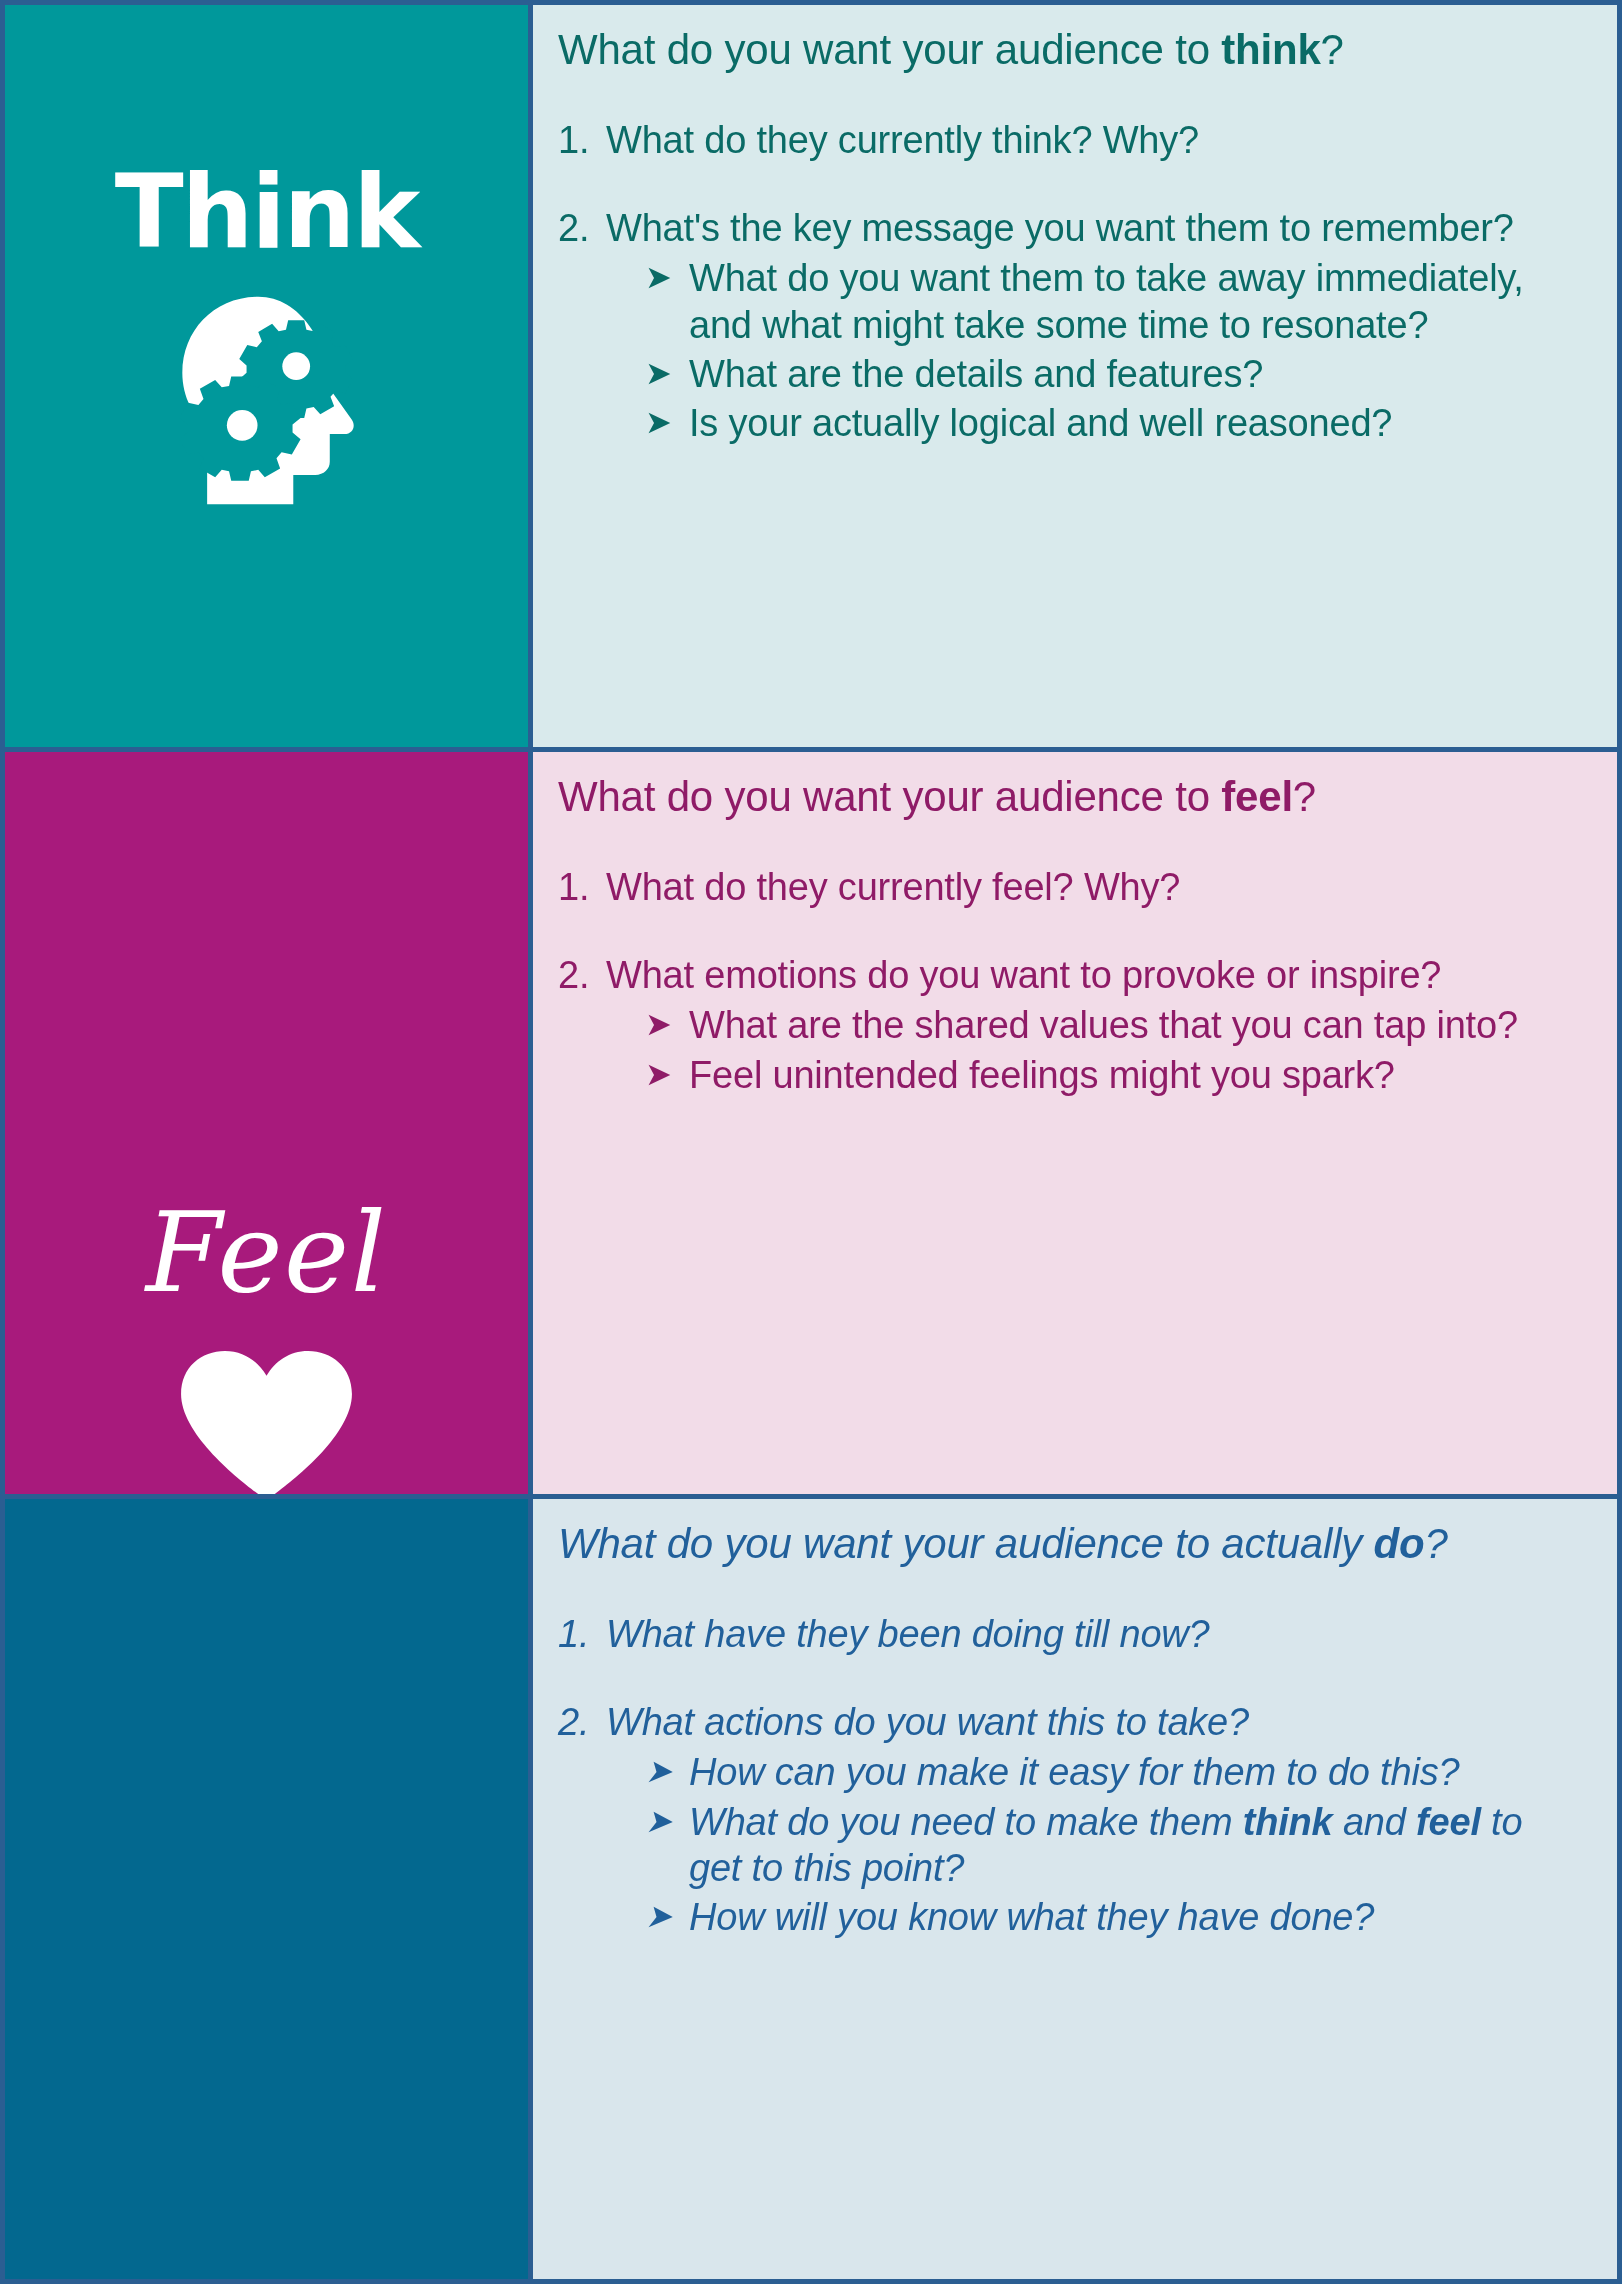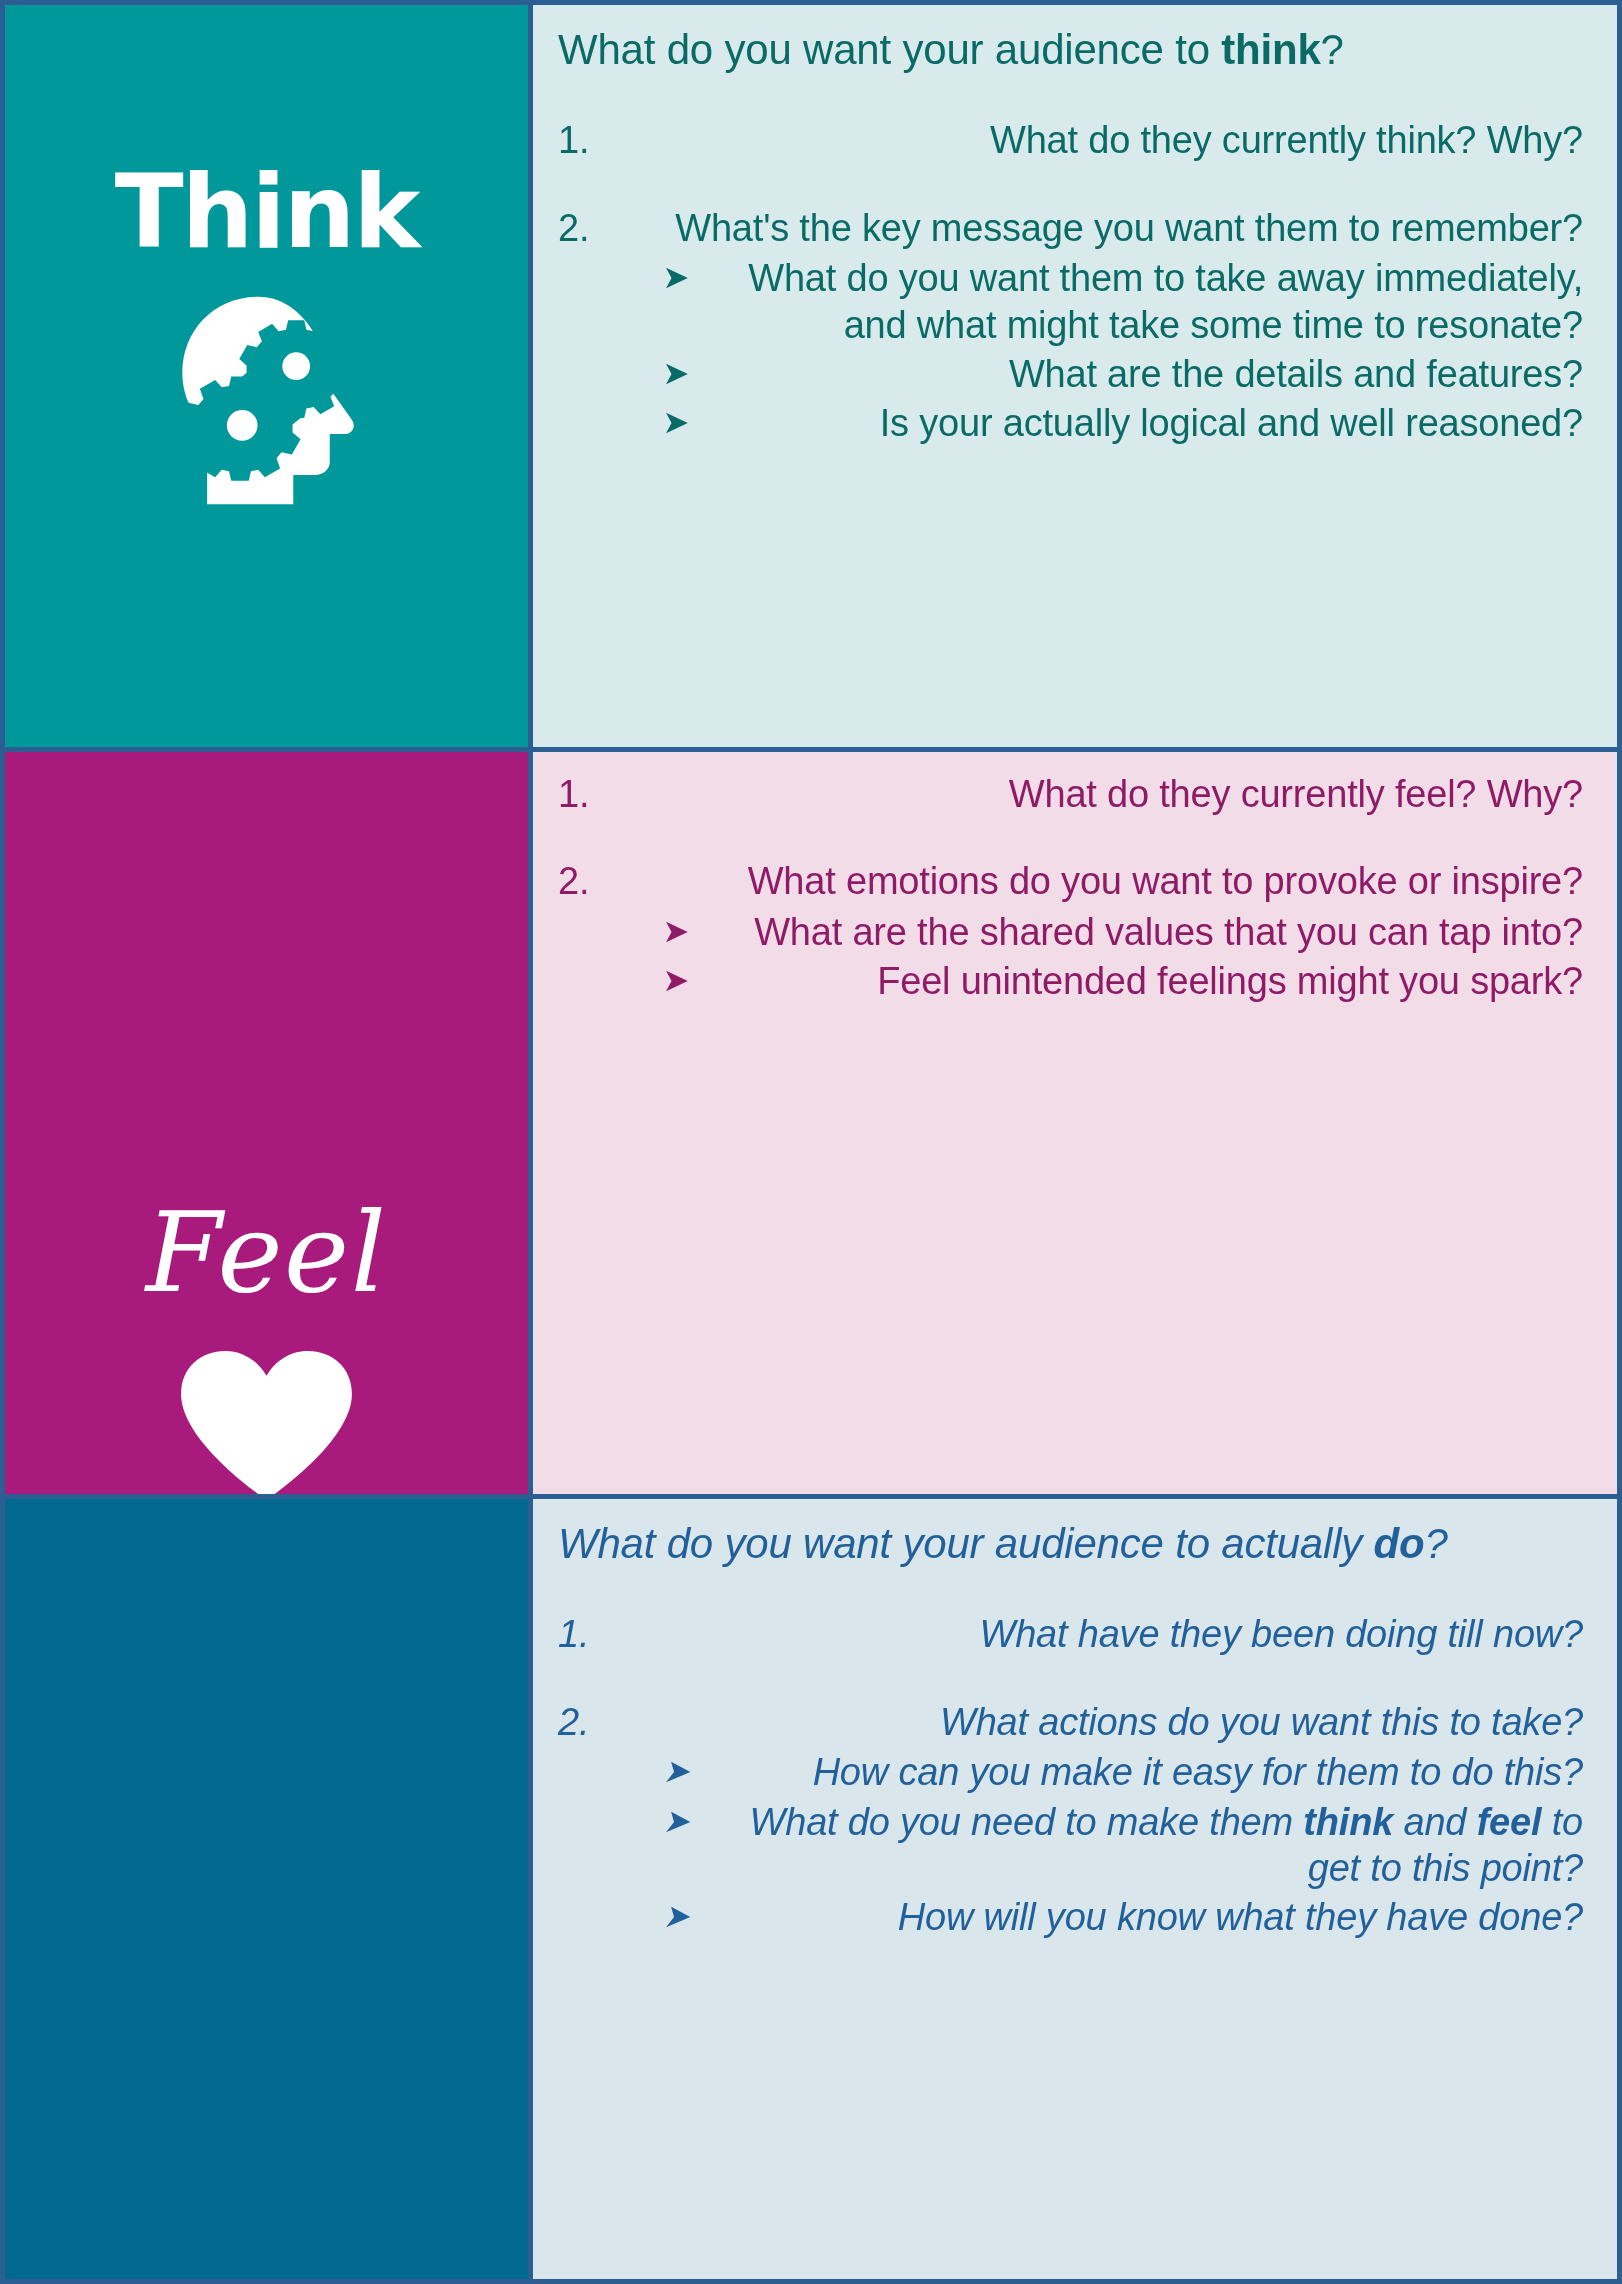--- a/index.html
+++ b/index.html
@@ -107,21 +107,21 @@
   }
   ol.qlist > li {
     display: flex;
     margin-bottom: 41px;
   }
   ol.qlist > li:last-child { margin-bottom: 0; }
   .num {
     flex: 0 0 48px;
     width: 48px;
   }
-  .qbody { flex: 1 1 auto; text-align: right; }
+  .qbody { flex: 1 1 auto; }
 
   ul.sublist {
     list-style: none;
     margin: 4.4px 0 0 0;
     padding: 0 0 0 39px;
   }
   ul.sublist > li {
     display: flex;
     margin-bottom: 2.9px;
   }
@@ -200,20 +200,23 @@
       <div class="badge-word word-feel">Feel</div>
 
       <span class="badge-icon icon-feel">
         <svg width="183" height="157" viewBox="0 0 250 215" aria-hidden="true">
           <path fill="#ffffff" d="M125 208 C125 208 8 130 8 63 C8 26 36 4 68 4 C94 4 113 18 125 38 C137 18 156 4 182 4 C214 4 242 26 242 63 C242 130 125 208 125 208 Z"></path>
         </svg>
       </span>
     </div>
 
     <div class="panel panel-feel">
+      <p class="lead">
+        <span>What do you want your audience to </span><b>feel</b><span>?</span>
+      </p>
 
       <ol class="qlist">
         <li>
           <span class="num">1.</span>
           <span class="qbody">What do they currently feel? Why?</span>
         </li>
         <li>
           <span class="num">2.</span>
           <div class="qbody">
             <span>What emotions do you want to provoke or inspire?</span>

